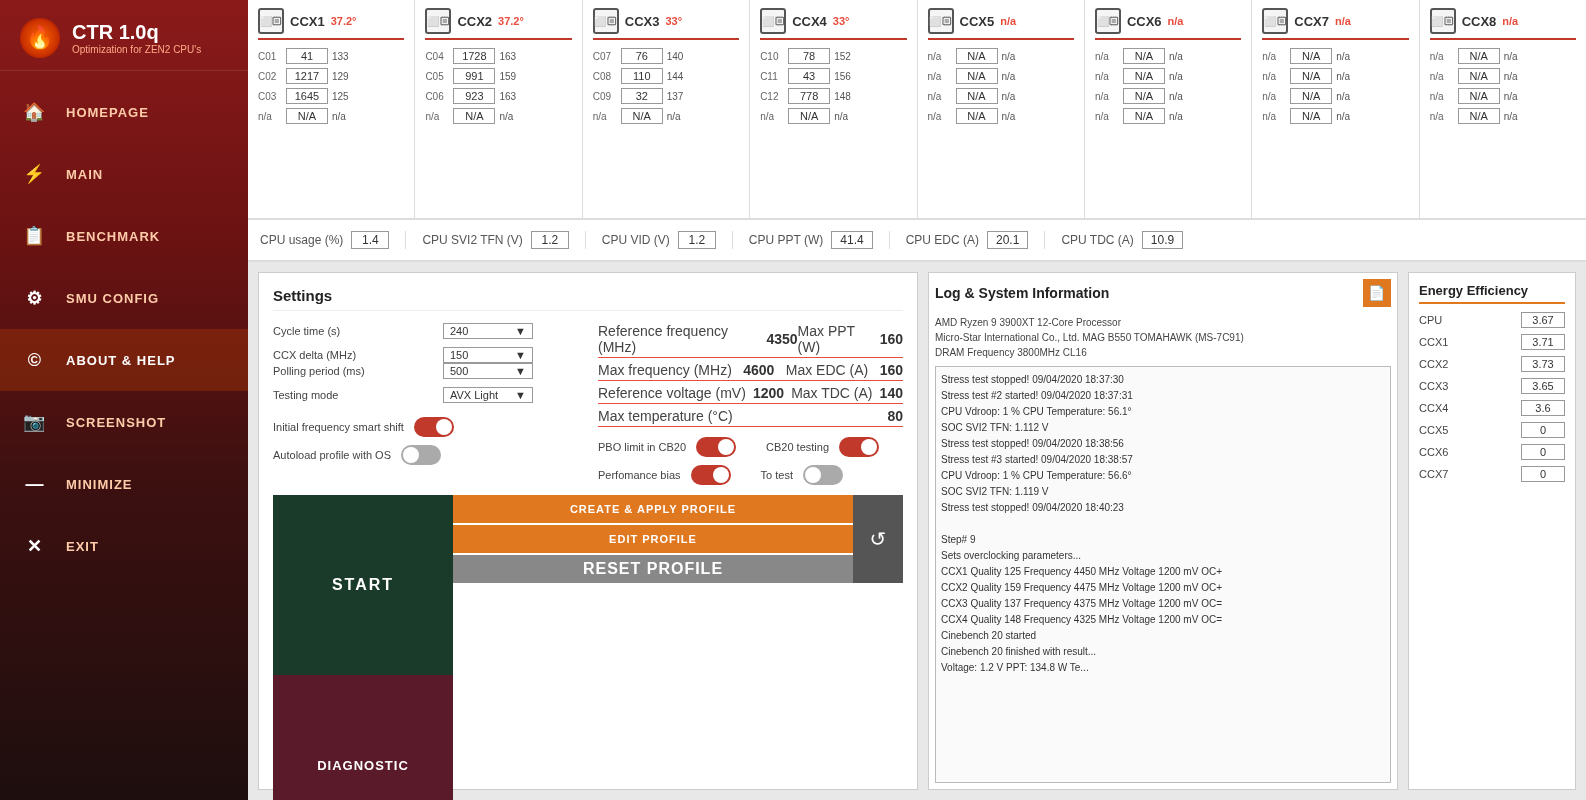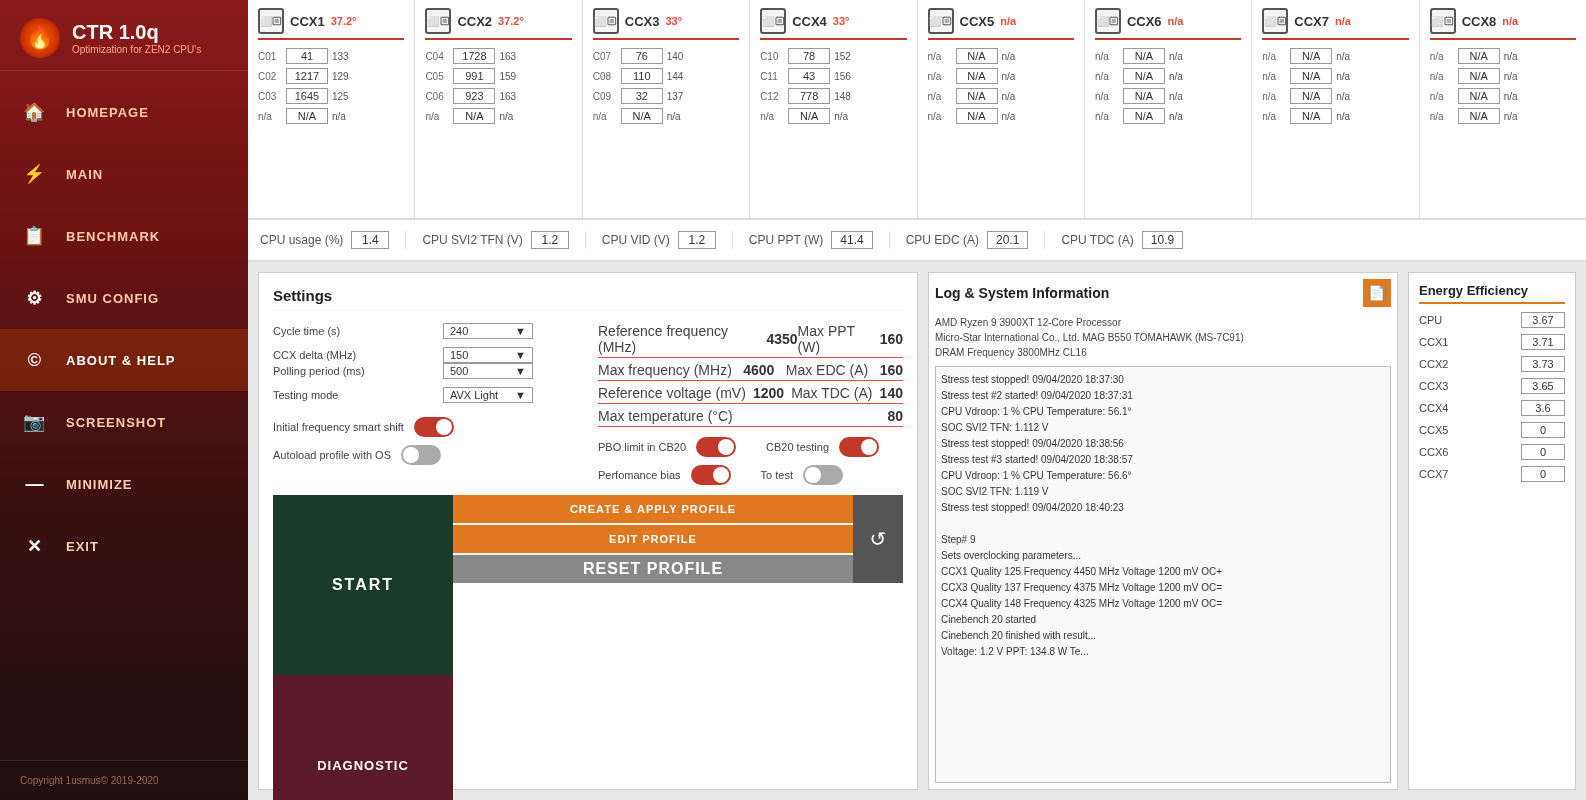--- a/index.html
+++ b/index.html
@@ -341,21 +341,20 @@
     </div>
     <div class="sidebar-item">
       <div class="nav-icon">—</div>
       <span>MINIMIZE</span>
     </div>
     <div class="sidebar-item">
       <div class="nav-icon">✕</div>
       <span>EXIT</span>
     </div>
   </div>
-  <div class="sidebar-footer">Copyright 1usmus© 2019-2020</div>
 </div>
 
 <div id="main">
 
   <div class="ccx-panel" id="ccx-panel">
       <div class="ccx-block">
         <div class="ccx-header">
     <div class="ccx-chip-icon" style="border:2px solid #555;border-radius:3px;width:26px;height:26px;display:flex;align-items:center;justify-content:center;">
       <svg width="18" height="18" viewBox="0 0 18 18">
               <rect x="2" y="2" width="14" height="14" fill="none" stroke="#555" stroke-width="1.5"></rect>
@@ -856,20 +855,21 @@
           <div>SOC SVI2 TFN: 1.112 V</div>
           <div>Stress test stopped!  09/04/2020 18:38:56</div>
           <div>Stress test #3 started!  09/04/2020 18:38:57</div>
           <div>CPU Vdroop: 1 %  CPU Temperature: 56.6°</div>
           <div>SOC SVI2 TFN: 1.119 V</div>
           <div>Stress test stopped!  09/04/2020 18:40:23</div>
           <div>&nbsp;</div>
           <div>Step# 9</div>
           <div>Sets overclocking parameters...</div>
           <div>CCX1 Quality 125  Frequency 4450 MHz  Voltage 1200 mV  OC+</div>
+          <div>CCX2 Quality 159  Frequency 4475 MHz  Voltage 1200 mV  OC+</div>
           <div>CCX3 Quality 137  Frequency 4375 MHz  Voltage 1200 mV  OC=</div>
           <div>CCX4 Quality 148  Frequency 4325 MHz  Voltage 1200 mV  OC=</div>
           <div>Cinebench 20 started</div>
           <div>Cinebench 20 finished with result...</div>
           <div>Voltage: 1.2 V  PPT: 134.8 W  Te...</div>
         </div>
     </div>
 
     <div class="energy-panel">
       <div class="energy-title">Energy Efficiency</div>

